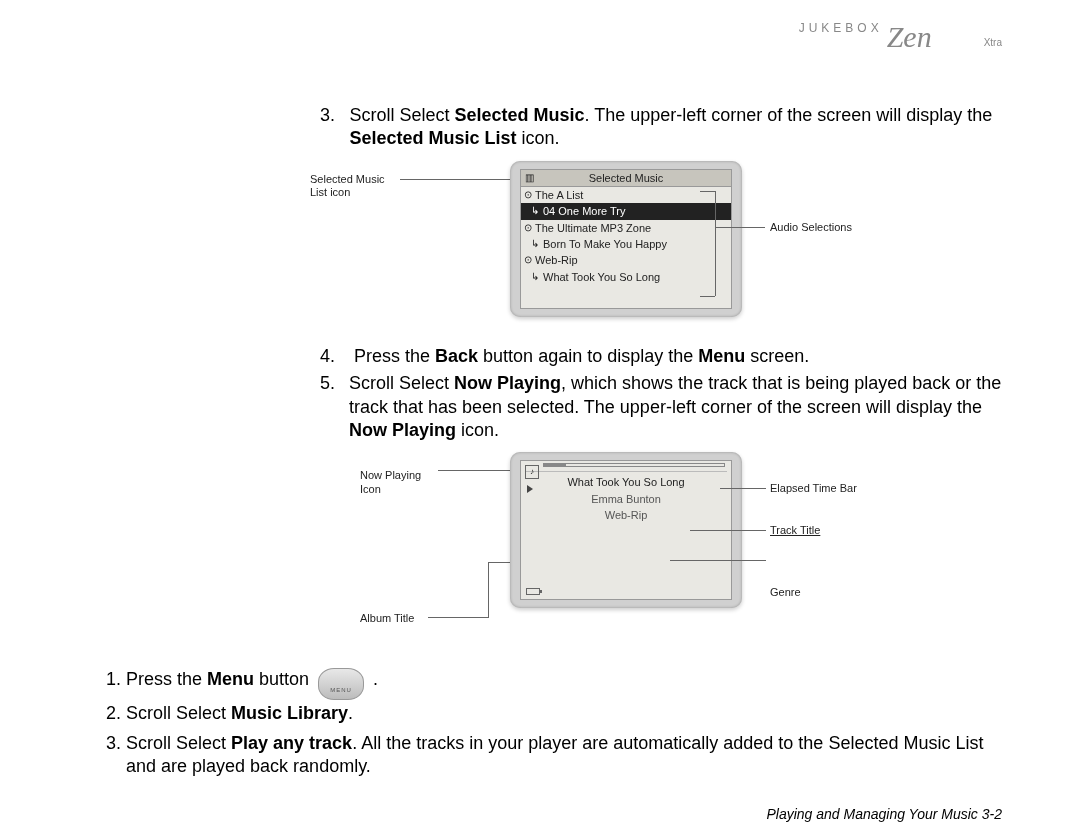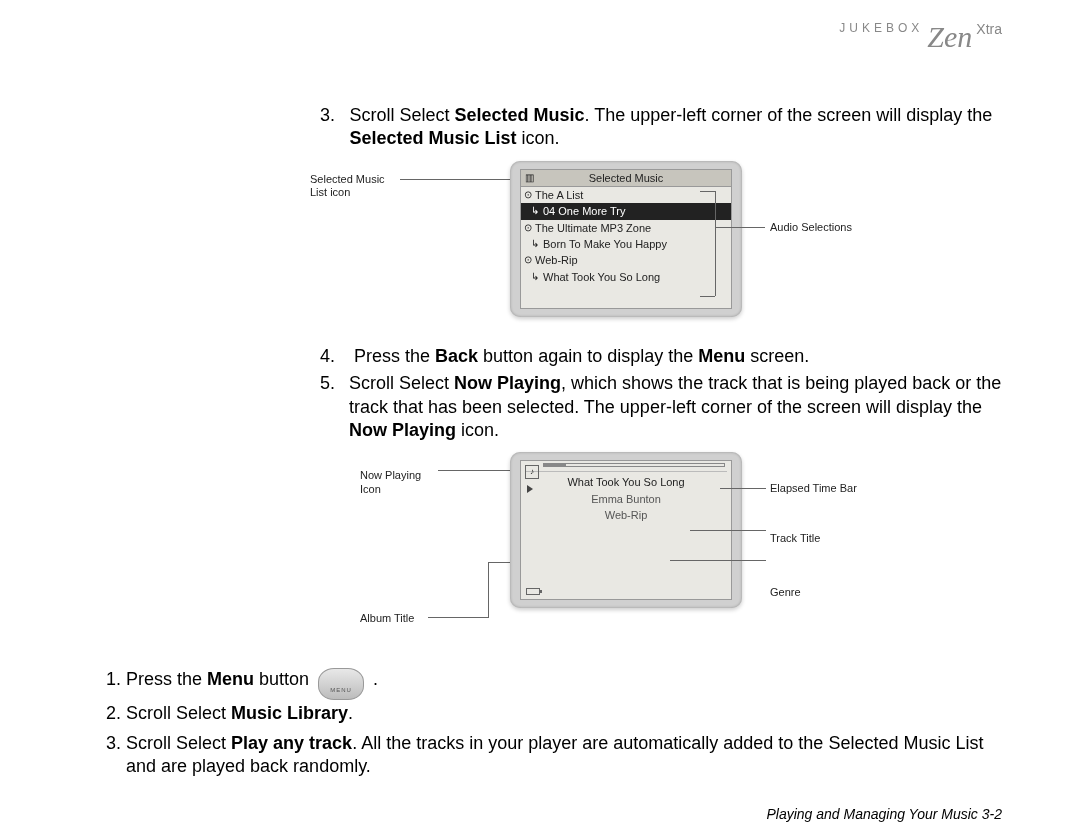--- a/index.html
+++ b/index.html
@@ -38,24 +38,25 @@
     letter-spacing: 4px;
     color: #888;
   }
   .logo-zen {
     font-family: "Brush Script MT", cursive;
     font-size: 30px;
     color: #888;
     font-style: italic;
   }
   .logo-xtra {
-    font-size: 14px;
+    font-size: 10px;
     color: #888;
     position: relative;
-    top: 0;
+    top: 16px;
+    margin-left: 48px;
   }
   .content {
     position: absolute;
     top: 90px;
     left: 100px;
     right: 70px;
   }
   .two-col {
     display: flex;
     gap: 20px;
@@ -329,21 +330,21 @@
             <div style="border-top:1px solid #bbb;margin:2px 4px;"></div>
             <div class="meta-row">What Took You So Long</div>
             <div class="meta-row" style="color:#555;">Emma Bunton</div>
             <div class="meta-row" style="color:#555;">Web-Rip</div>
             <span class="batt"></span>
           </div>
         </div>
 
         <div class="fig-label" style="left:450px;top:30px;">Elapsed Time Bar</div>
         <div class="fig-line" style="left:400px;top:36px;width:46px;"></div>
-        <div class="fig-label" style="left:450px;top:80px;">Track Title</div>
+        <div class="fig-label" style="left:450px;top:72px;text-decoration:underline;">Track Title</div>
         <div class="fig-line" style="left:370px;top:78px;width:76px;"></div>
         <div class="fig-label" style="left:450px;top:102px;margin-top:32px;">Genre</div>
         <div class="fig-line" style="left:350px;top:108px;width:96px;"></div>
       </div>
 
     </div>
   </div>
 
   <div class="two-col" style="margin-top:8px;">
     <div class="body-col">

